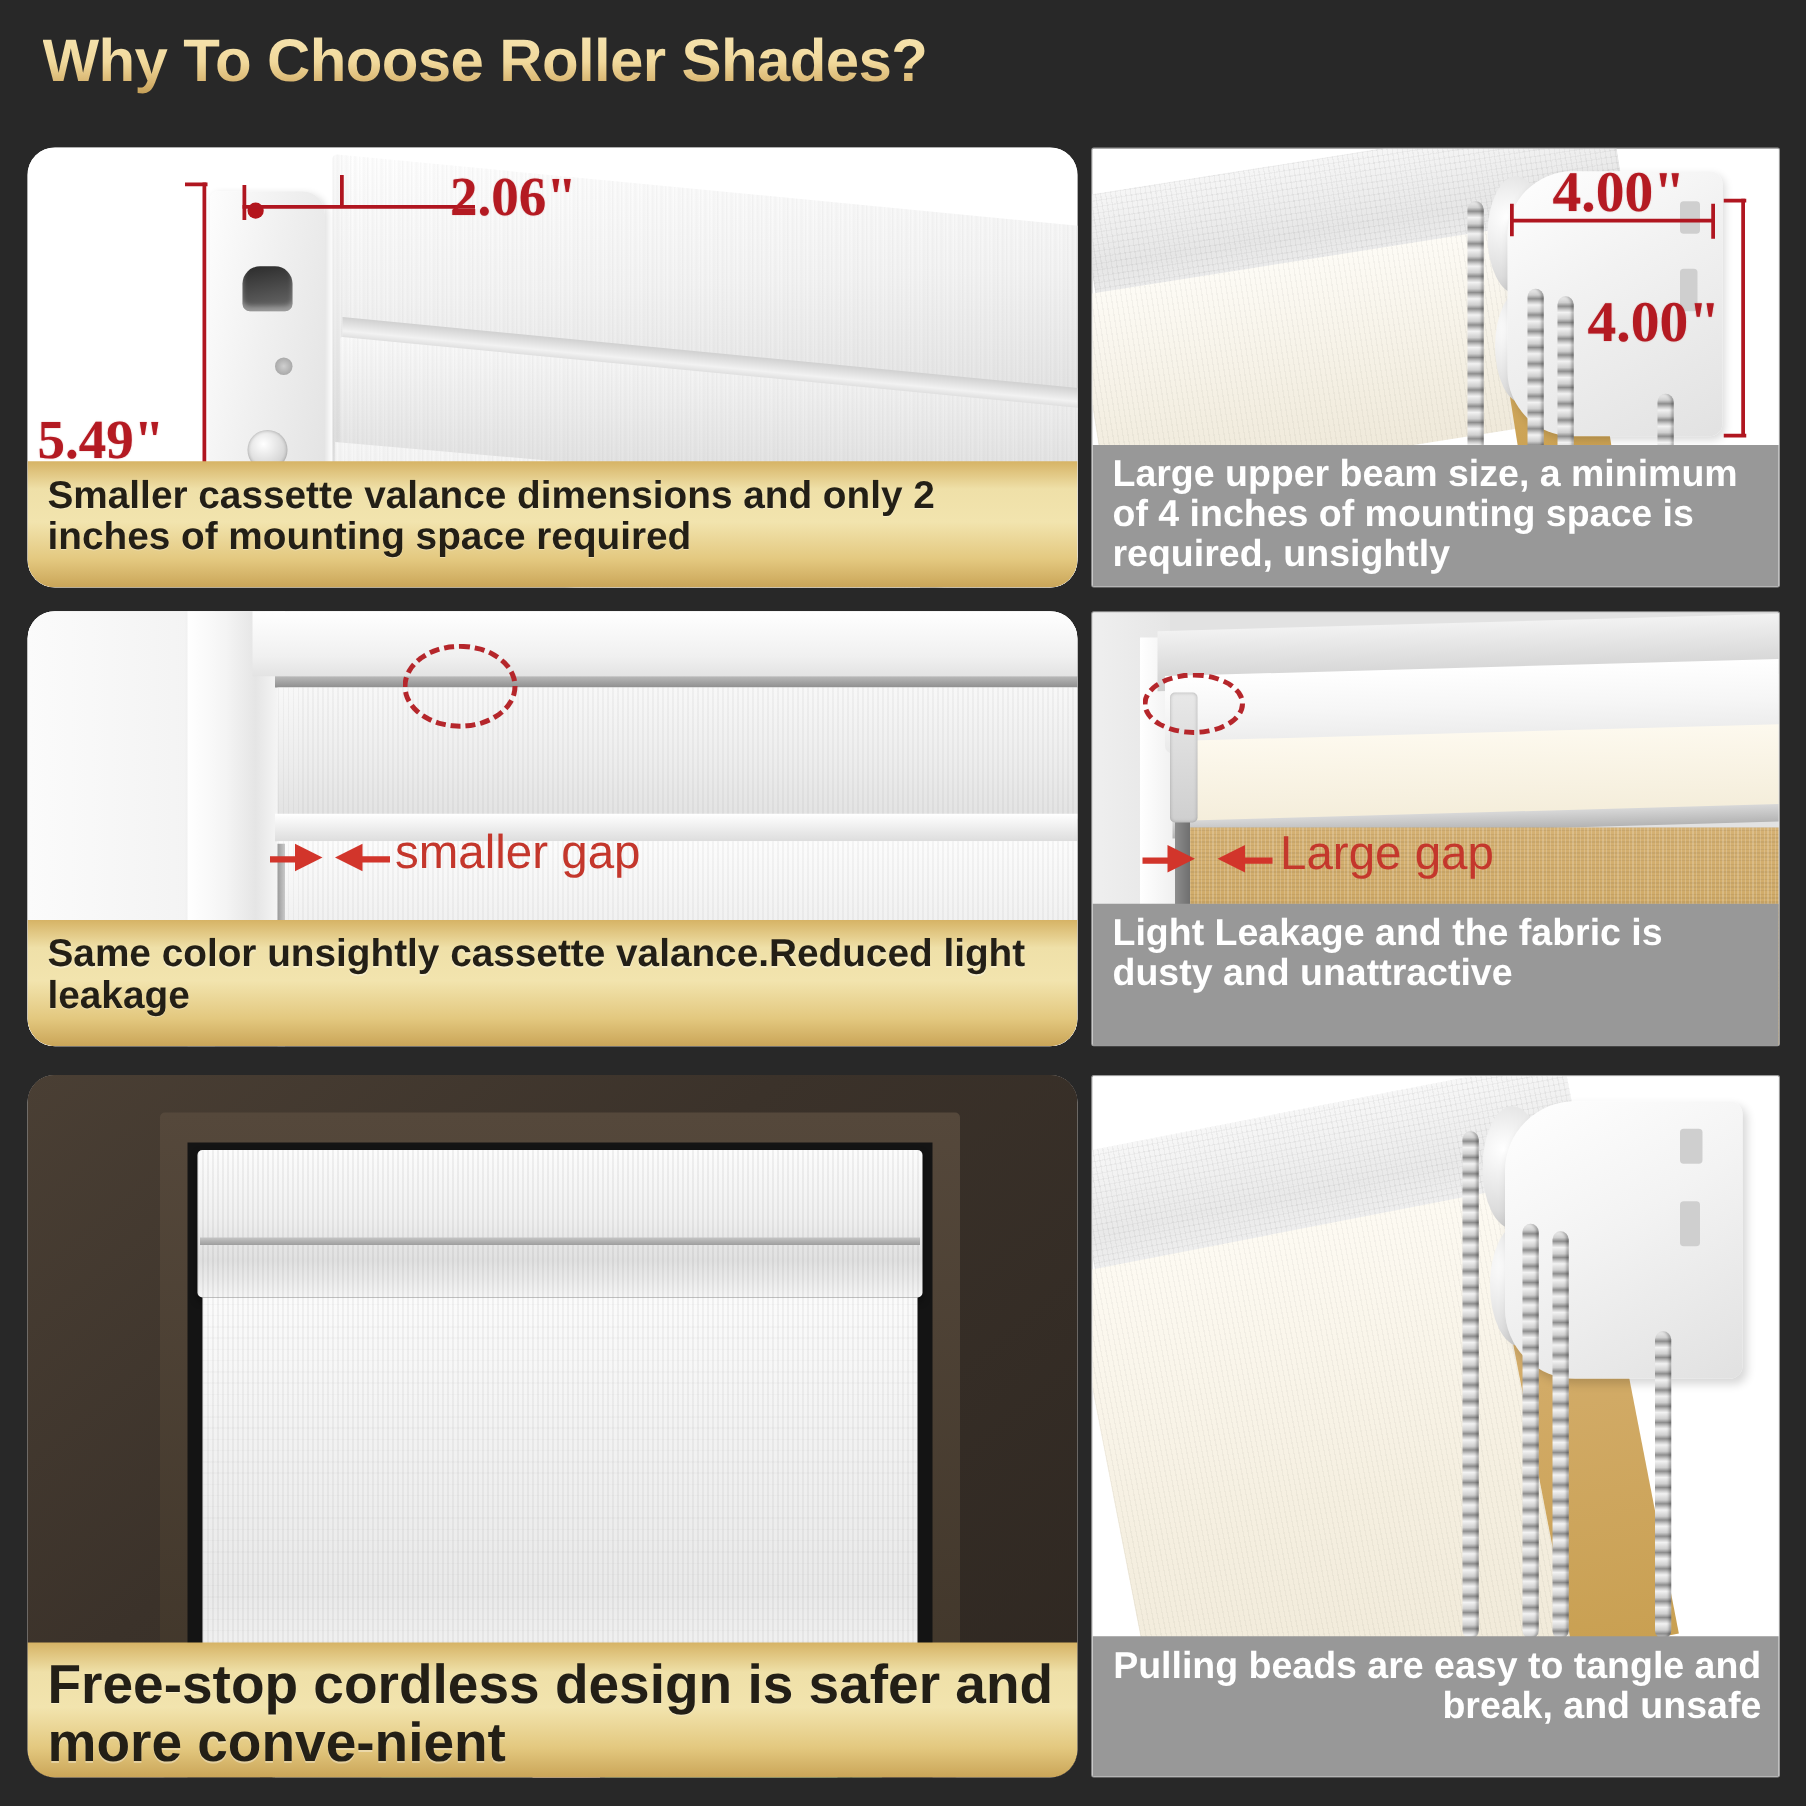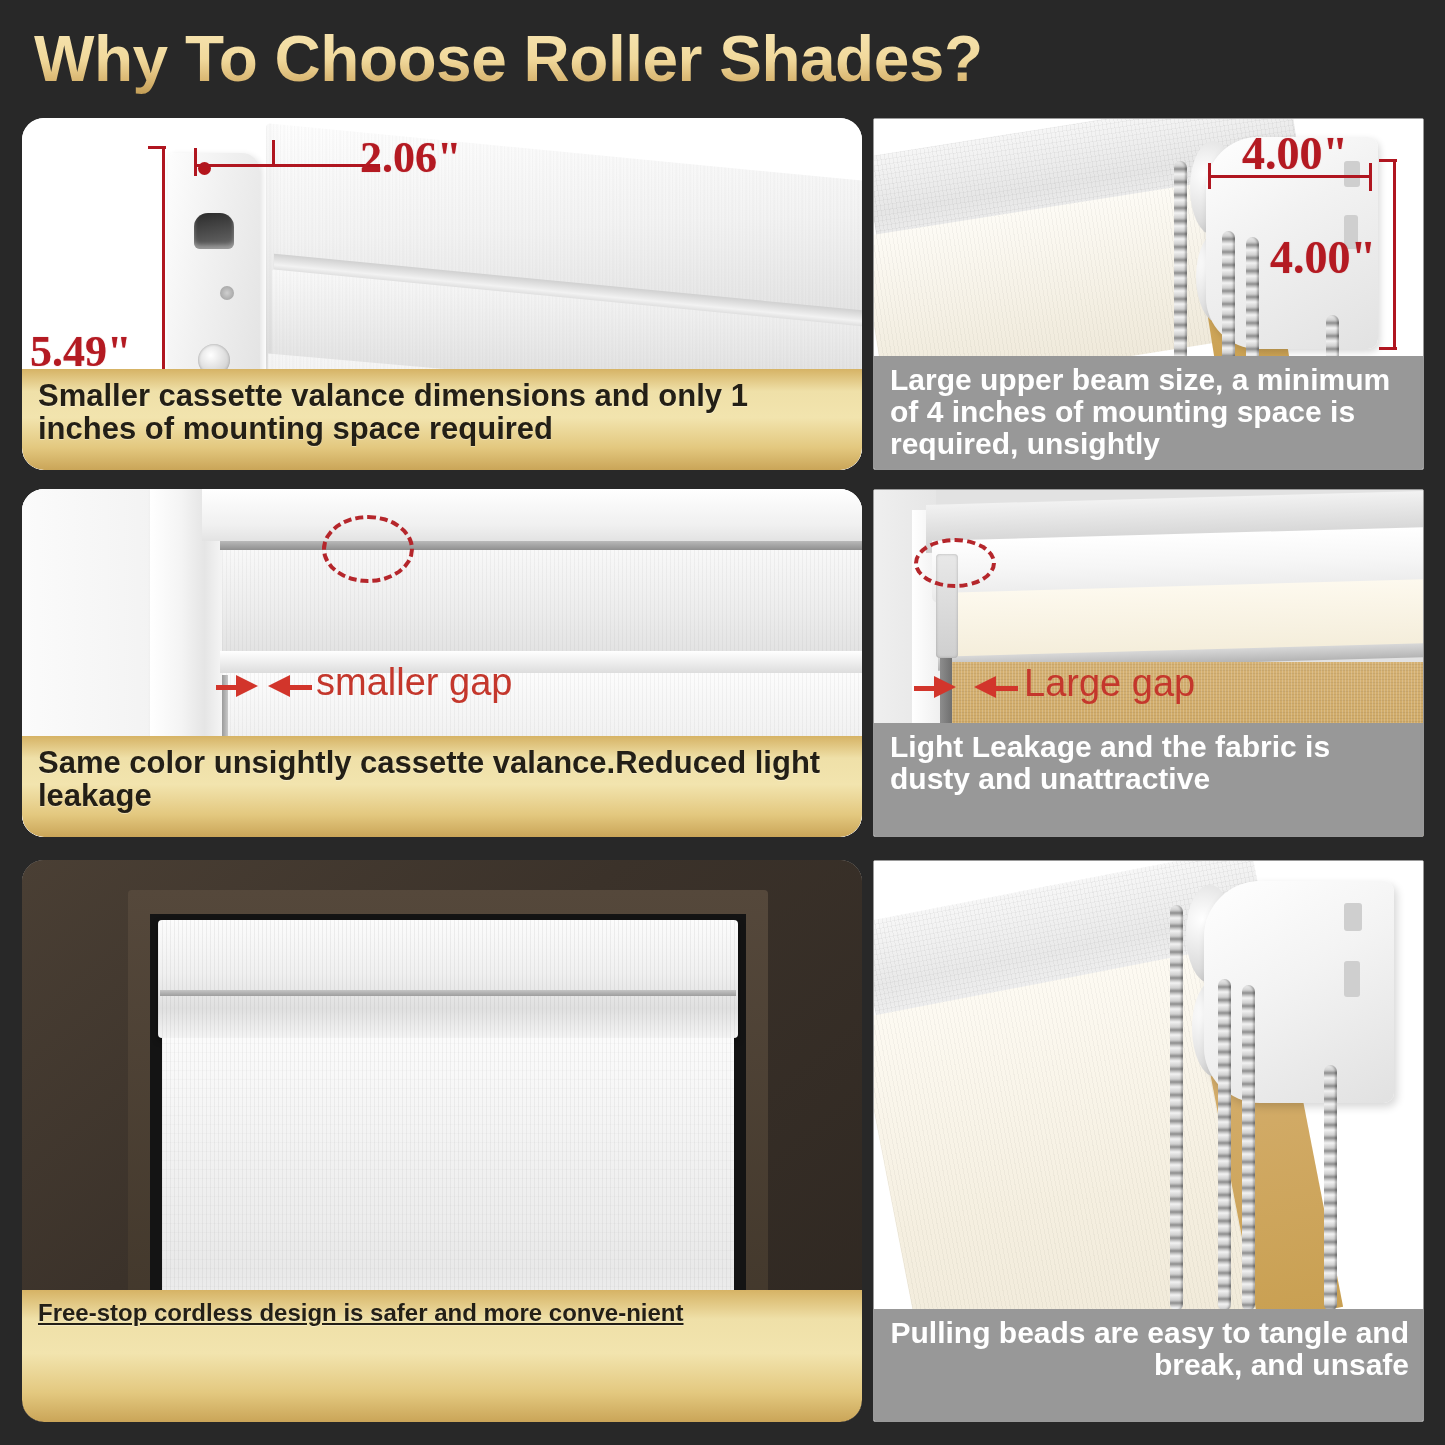--- a/index.html
+++ b/index.html
@@ -8,21 +8,21 @@
     background: #282828;
     font-family: "Liberation Sans", sans-serif;
     overflow: hidden;
     position: relative;
   }
 
   
   .title {
     position: absolute;
     left: 34px; top: 22px;
-    font-size: 64px;
+    font-size: 48px;
     font-weight: bold;
     letter-spacing: -0.5px;
     background: linear-gradient(180deg,#f6e3ad 0%,#f2dba0 45%,#e0c078 72%,#c9a martian 100%);
     background: linear-gradient(180deg,#f7e6b4 0%,#f1d99c 50%,#d8b570 80%,#bf9a52 100%);
     -webkit-background-clip: text;
     background-clip: text;
     color: transparent;
     -webkit-text-fill-color: transparent;
     white-space: nowrap;
   }
@@ -58,21 +58,21 @@
     border-radius: 0 0 22px 22px;
     text-shadow: 0 1px 0 rgba(255,255,255,.35);
   }
   .cap.gray {
     background: #989898;
     color: #ffffff;
     font-size: 30px;
     height: 113px;
     padding-top: 8px;
   }
-  .row3 .cap.gold { height: 132px; font-size: 24px; text-decoration: underline; }
+  .row3 .cap.gold { height: 108px; font-size: 44px; }
   .row3 .cap.gray { height: 112px; text-align: right; }
 
   
 
   
   .p1-bg { position:absolute; inset:0; background:#ffffff; }
   .p1-body {
     position:absolute; left:244px; top:36px; width:640px; height:300px;
     background:linear-gradient(172deg,#ffffff 0%,#f4f4f4 30%,#e3e3e3 58%,#f6f6f6 80%,#ededed 100%);
     transform: skewY(5.5deg);
@@ -337,21 +337,21 @@
     <div class="dimline d-h" style="left:172px;top:46px;width:186px;"></div>
     <div class="tick" style="left:172px;top:30px;height:28px;"></div>
     <div class="tick" style="left:250px;top:22px;height:26px;"></div>
     <div class="dimtxt" style="left:338px;top:14px;font-size:44px;">2.06"</div>
 
     <div class="dimline d-v" style="left:140px;top:28px;height:282px;"></div>
     <div class="tickh" style="left:126px;top:28px;"></div>
     <div class="tickh" style="left:126px;top:307px;"></div>
     <div class="dimtxt" style="left:8px;top:208px;font-size:44px;">5.49"</div>
   </div>
-  <div class="cap gold">Smaller cassette valance dimensions and only 1 inches of mounting space required</div>
+  <div class="cap gold">Smaller cassette valance dimensions and only 2 inches of mounting space required</div>
 </div>
 
 <div class="panel right row1">
   <div class="photo">
     <div class="p2-bg"></div>
     <div class="p2-fabricTop"></div>
     <div class="p2-fabricFront"></div>
     <div class="p2-tan"></div>
     <div class="p2-roll"></div>
     <div class="p2-roll2"></div>

